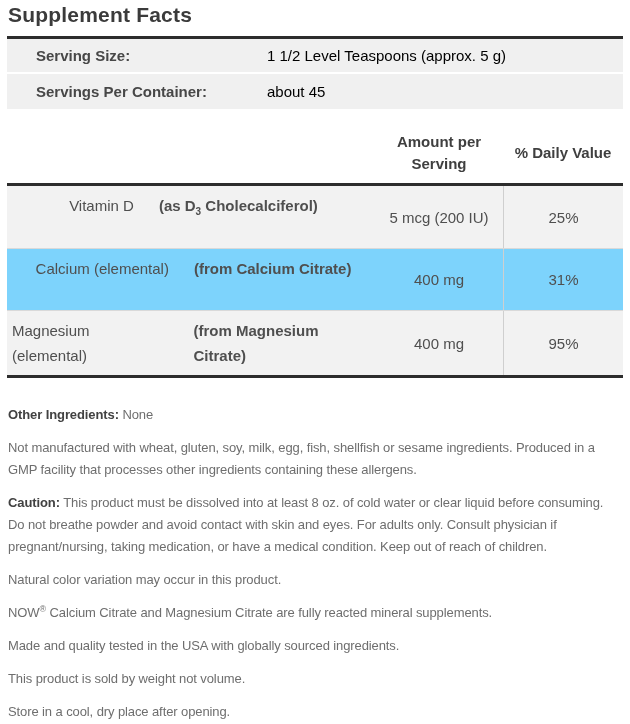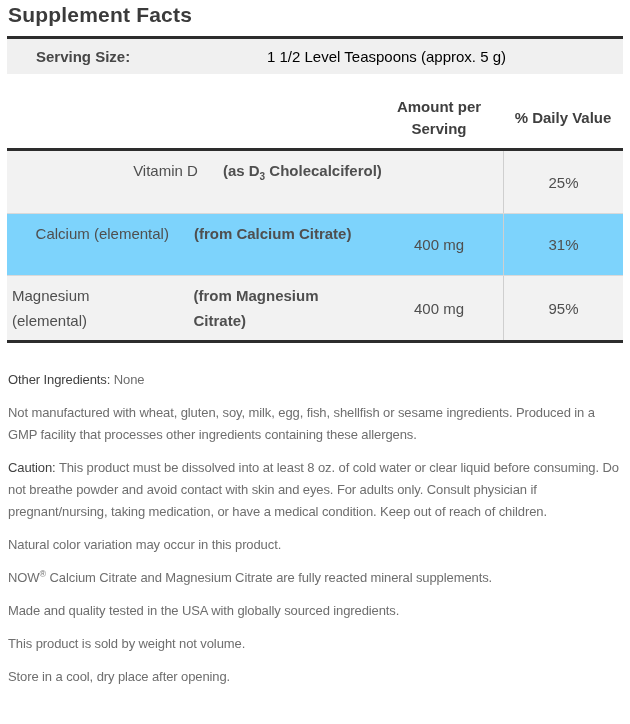--- a/index.html
+++ b/index.html
@@ -65,51 +65,56 @@
   }
   sub.chem { font-size:10px; line-height:0; }
   sup.reg { font-size:9px; line-height:0; }
 
   
   .footer { margin-top:26px; padding-left:1px; }
   .para {
     font-size:13px; letter-spacing:-0.1px; color:#6e6e6e;
     line-height:22px; margin-bottom:11px; padding-right:2px;
   }
-  .lead { font-weight:normal; color:#414141; }
+  .lead { font-weight:bold; color:#414141; }
 </style>
 </head>
 <body>
 
 <div class="page">
 
   <div class="title">Supplement Facts</div>
 
   <div class="serving-table">
     <div class="si-row">
       <div class="si-label">Serving Size:</div>
       <div class="si-value">1 1/2 Level Teaspoons (approx. 5 g)</div>
+    </div>
+    <div class="si-row">
+      <div class="si-label">Servings Per Container:</div>
+      <div class="si-value">about 45</div>
     </div>
   </div>
 
   <div class="col-headers">
     <div class="col-amount-hdr">
       <span style="display:block">Amount per</span>
       <span style="display:block">Serving</span>
     </div>
     <div class="col-dv-hdr">% Daily Value</div>
   </div>
 
   <div class="nutrient-table">
 
     <div class="n-row">
       <div class="n-name">
         <span>Vitamin D</span>
         <span class="sub-line"><span>(as D</span><sub class="chem">3</sub><span> Cholecalciferol)</span></span>
       </div>
+      <div class="n-amount">5 mcg (200 IU)</div>
       <div class="n-dv">25%</div>
     </div>
 
     <div class="n-row alt">
       <div class="n-name">
         <span>Calcium (elemental)</span>
         <span class="sub-line">(from Calcium Citrate)</span>
       </div>
       <div class="n-amount">400 mg</div>
       <div class="n-dv">31%</div>

